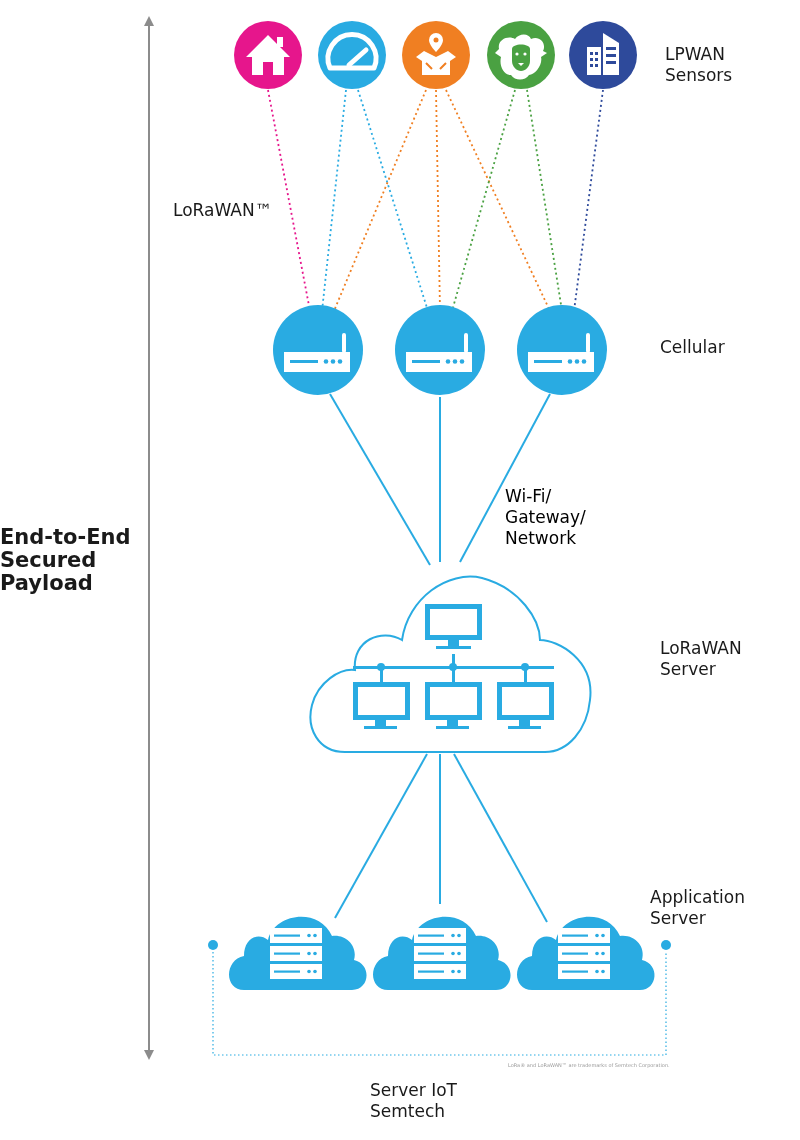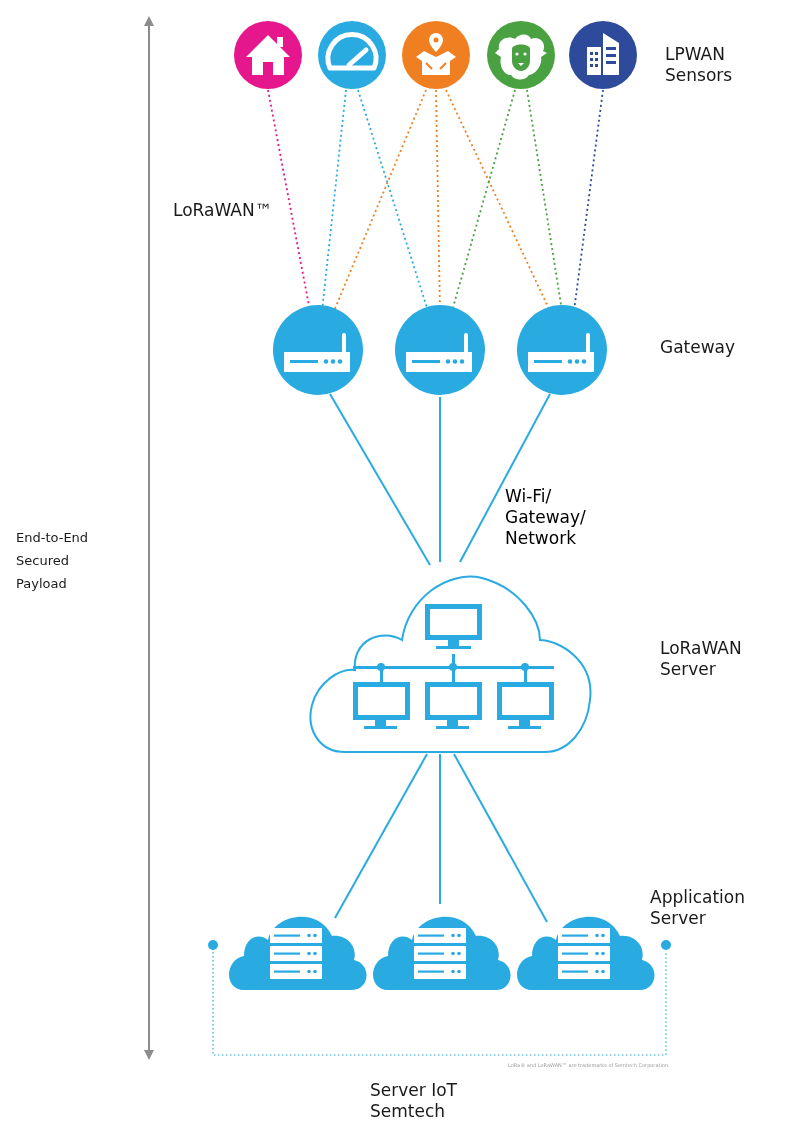--- a/index.html
+++ b/index.html
@@ -1,21 +1,21 @@
 <!DOCTYPE html>
 <html><head>
 <meta charset="utf-8">
 <style>
   html, body { margin: 0; padding: 0; background: #ffffff; }
   body { width: 800px; height: 1140px; position: relative; overflow: hidden;
          font-family: "DejaVu Sans", sans-serif; color: #1a1a1a; }
   #stage { position: absolute; left: 0; top: 0; width: 800px; height: 1140px; }
   .label { position: absolute; font-size: 17px; line-height: 21px; color: #1a1a1a; }
   .label.blue { color: #000000; }
-  .label.bold { font-weight: normal; font-size: 13px; line-height: 23px; padding-left: 16px; }
+  .label.bold { font-weight: bold; font-size: 21px; line-height: 23px; }
   .tm-note { position: absolute; font-size: 5px; color: #9a9a9a; white-space: nowrap; }
 </style>
 </head>
 <body>
 
 <svg id="stage" width="800" height="1140" viewBox="0 0 800 1140" xmlns="http://www.w3.org/2000/svg">
   <defs>
     <marker id="arrowUp" markerWidth="10" markerHeight="10" refX="5" refY="5" orient="auto">
       <path d="M0,0 L10,5 L0,10 Z" fill="#8c8c8c"></path>
     </marker>
@@ -239,21 +239,21 @@
   </g>
 </svg>
 
 <div class="label" style="left:665px; top:44px; width:120px;">
   <div>LPWAN</div>
   <div>Sensors</div>
 </div>
 
 <div class="label" style="left:166px; top:200px; text-align:right;margin-left:7px;">LoRaWAN™</div>
 
-<div class="label" style="left:660px; top:337px; width:130px;">Gateway</div>
+<div class="label" style="left:660px; top:337px; width:130px;">Cellular</div>
 
 <div class="label blue" style="left:505px; top:486px; width:110px;">
   <div>Wi-Fi/</div>
   <div>Gateway/</div>
   <div>Network</div>
 </div>
 
 <div class="label" style="left:660px; top:638px; width:130px;">
   <div>LoRaWAN</div>
   <div>Server</div>

